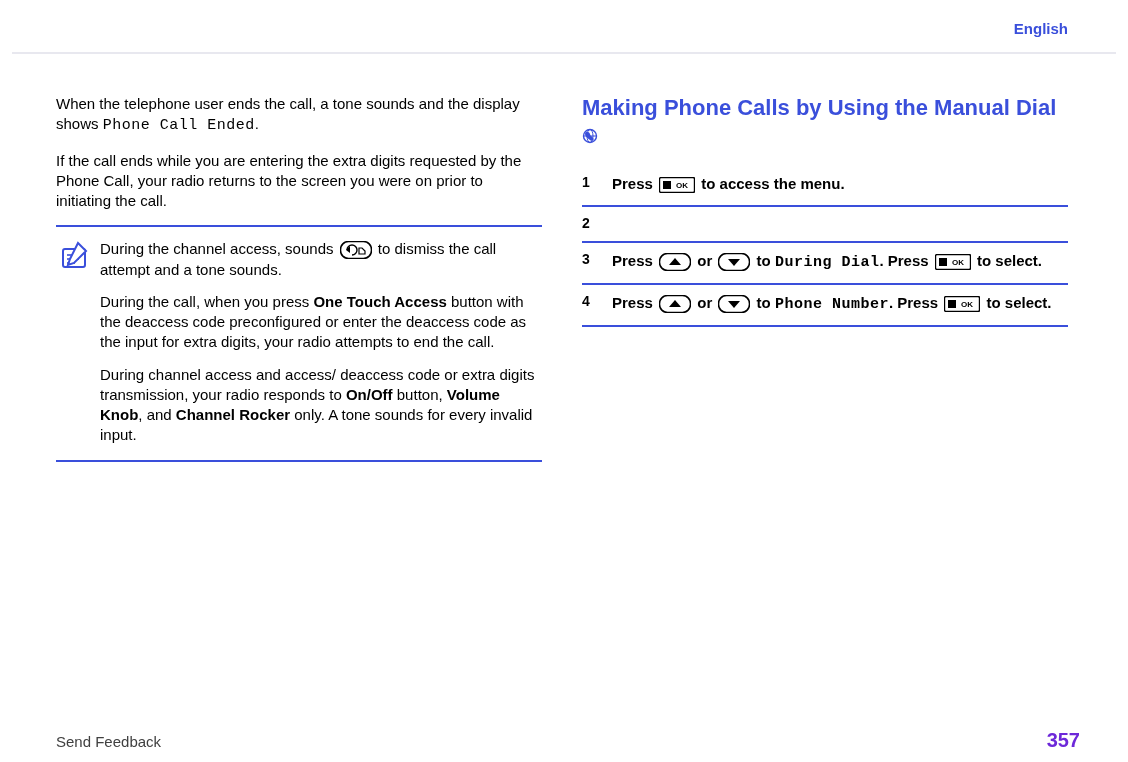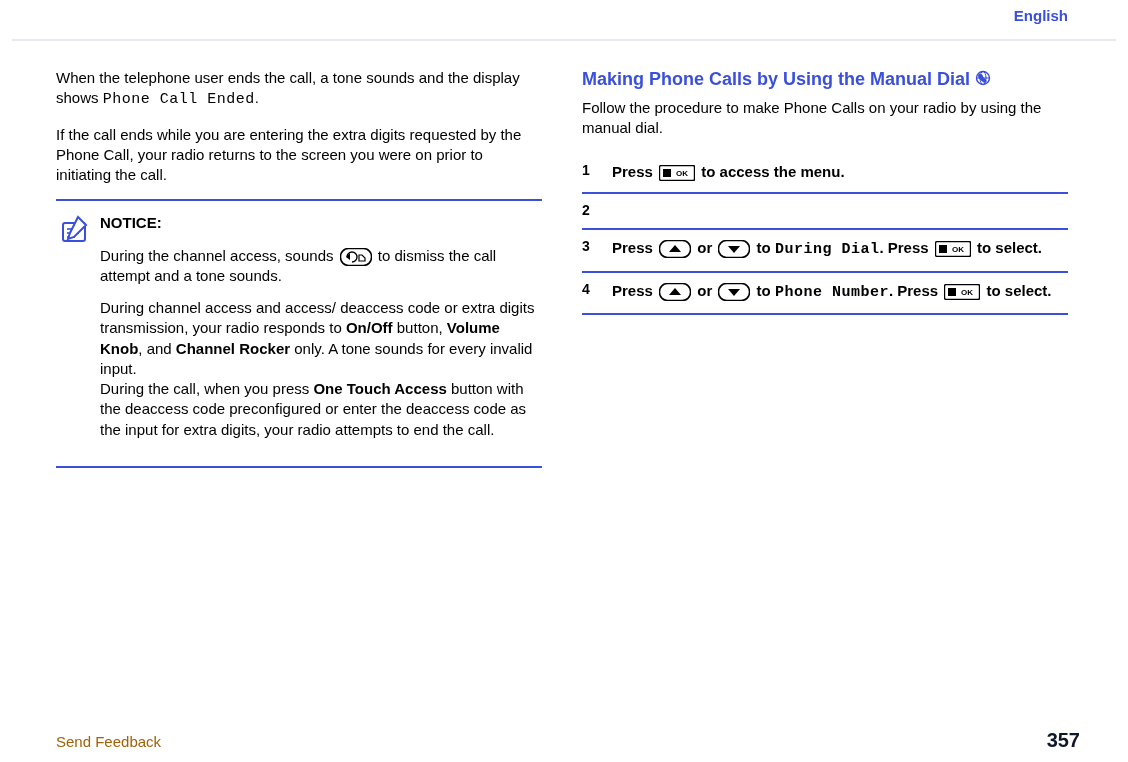--- a/index.html
+++ b/index.html
@@ -12,21 +12,21 @@
     height: 762px;
     background: #fff;
     position: relative;
   }
   .header-bar {
     height: 38px;
     background: #fff;
     border-bottom: 2px solid #e8e8ef;
     text-align: right;
     padding: 4px 48px 0 0;
-    margin: 3px 12px;
+    margin: 16px 12px;
   }
   .header-lang {
     color: #3a4fdb;
     font-weight: bold;
     font-size: 15px;
   }
   .page {
     display: flex;
     padding: 24px 60px 0 56px;
     gap: 40px;
@@ -53,21 +53,21 @@
     width: 30px;
     flex-shrink: 0;
     margin-top: 2px;
   }
   .notice-body { flex: 1; }
   .notice-body p { margin: 0 0 12px 0; }
   .notice-title { font-weight: bold; }
   .h2 {
     color: #3a4fdb;
     font-weight: bold;
-    font-size: 18px;
+    font-size: 22px;
     line-height: 1.25;
     margin: 0 0 6px 0;
   }
   .steps { margin-top: 16px; }
   .step {
     display: flex;
     gap: 14px;
     padding: 8px 0 10px 0;
     border-bottom: 2px solid #3a4fdb;
   }
@@ -94,25 +94,25 @@
   .footer {
     position: absolute;
     bottom: 10px;
     left: 56px;
     right: 48px;
     display: flex;
     justify-content: space-between;
     align-items: baseline;
   }
   .feedback {
-    color: #a16207;
+    color: #404040;
     font-size: 15px;
   }
   .pagenum {
-    color: #0f172a;
+    color: #6d28d9;
     font-weight: bold;
     font-size: 20px;
   }
   b { font-weight: bold; }
 </style>
 </head>
 <body>
 
 <svg width="0" height="0" style="position:absolute">
   <defs>
@@ -163,43 +163,41 @@
     </p>
     <p>If the call ends while you are entering the extra digits requested by the Phone Call, your radio returns to the screen you were on prior to initiating the call.</p>
 
     <div class="notice-row">
       <div class="notice-icon">
         <svg width="30" height="30">
             <use href="#notice-pencil"></use>
           </svg>
       </div>
       <div class="notice-body">
-        <p class="notice-title">NOTICE:</p>
         <p>
           <span>During the channel access, sounds </span><span class="key"><svg width="32" height="18">
                 <use href="#key-back"></use>
               </svg></span><span> to dismiss the call attempt and a tone sounds.</span>
         </p>
+        <p>
+          <span>During the call, when you press </span><b>One Touch Access</b><span> button with the deaccess code preconfigured or enter the deaccess code as the input for extra digits, your radio attempts to end the call.</span>
+        </p>
         <p style="margin-bottom:0">
           <span>During channel access and access/ deaccess code or extra digits transmission, your radio responds to </span><b>On/Off</b><span> button, </span><b>Volume Knob</b><span>, and </span><b>Channel Rocker</b><span> only. A tone sounds for every invalid input.</span>
-        </p>
-        <p>
-          <span>During the call, when you press </span><b>One Touch Access</b><span> button with the deaccess code preconfigured or enter the deaccess code as the input for extra digits, your radio attempts to end the call.</span>
         </p>
       </div>
     </div>
   </div>
 
   <div class="col">
     <div class="h2">
       <span>Making Phone Calls by Using the Manual Dial </span><span class="inline-icon"><svg width="16" height="16">
             <use href="#phone-globe"></use>
           </svg></span>
     </div>
-    <p>Follow the procedure to make Phone Calls on your radio by using the manual dial.</p>
 
     <div class="steps">
 
       <div class="step">
         <div class="step-num">1</div>
         <div class="step-body">
           <p>
             <span>Press </span><span class="key"><svg width="36" height="16">
                   <use href="#key-ok"></use>
                 </svg></span><span> to access the menu.</span>

